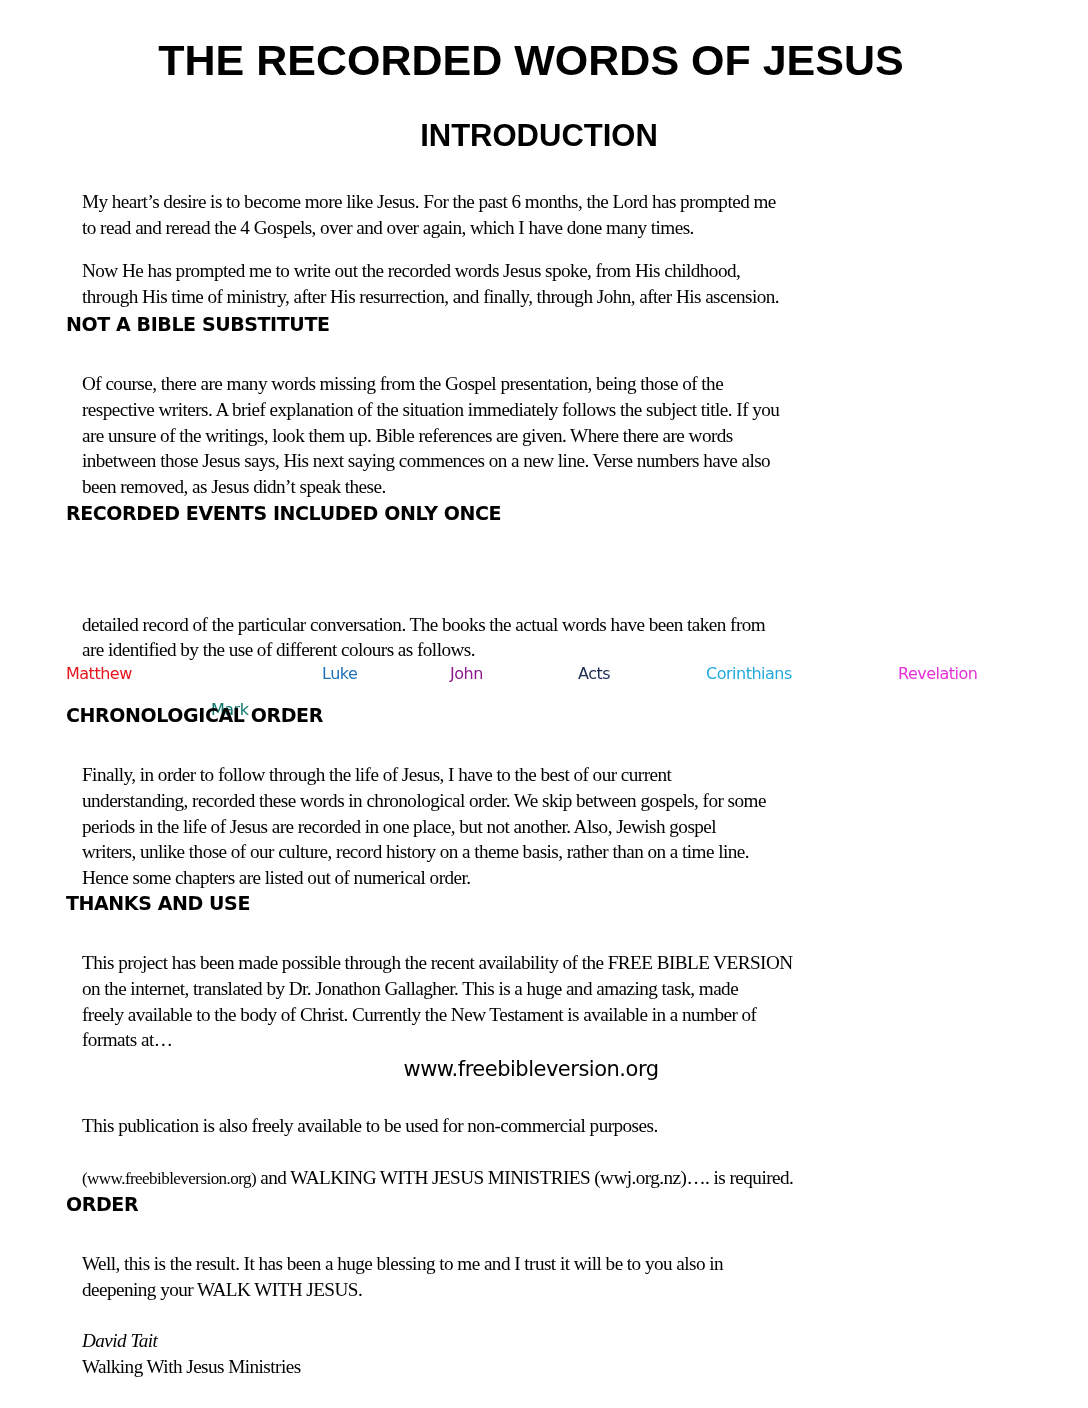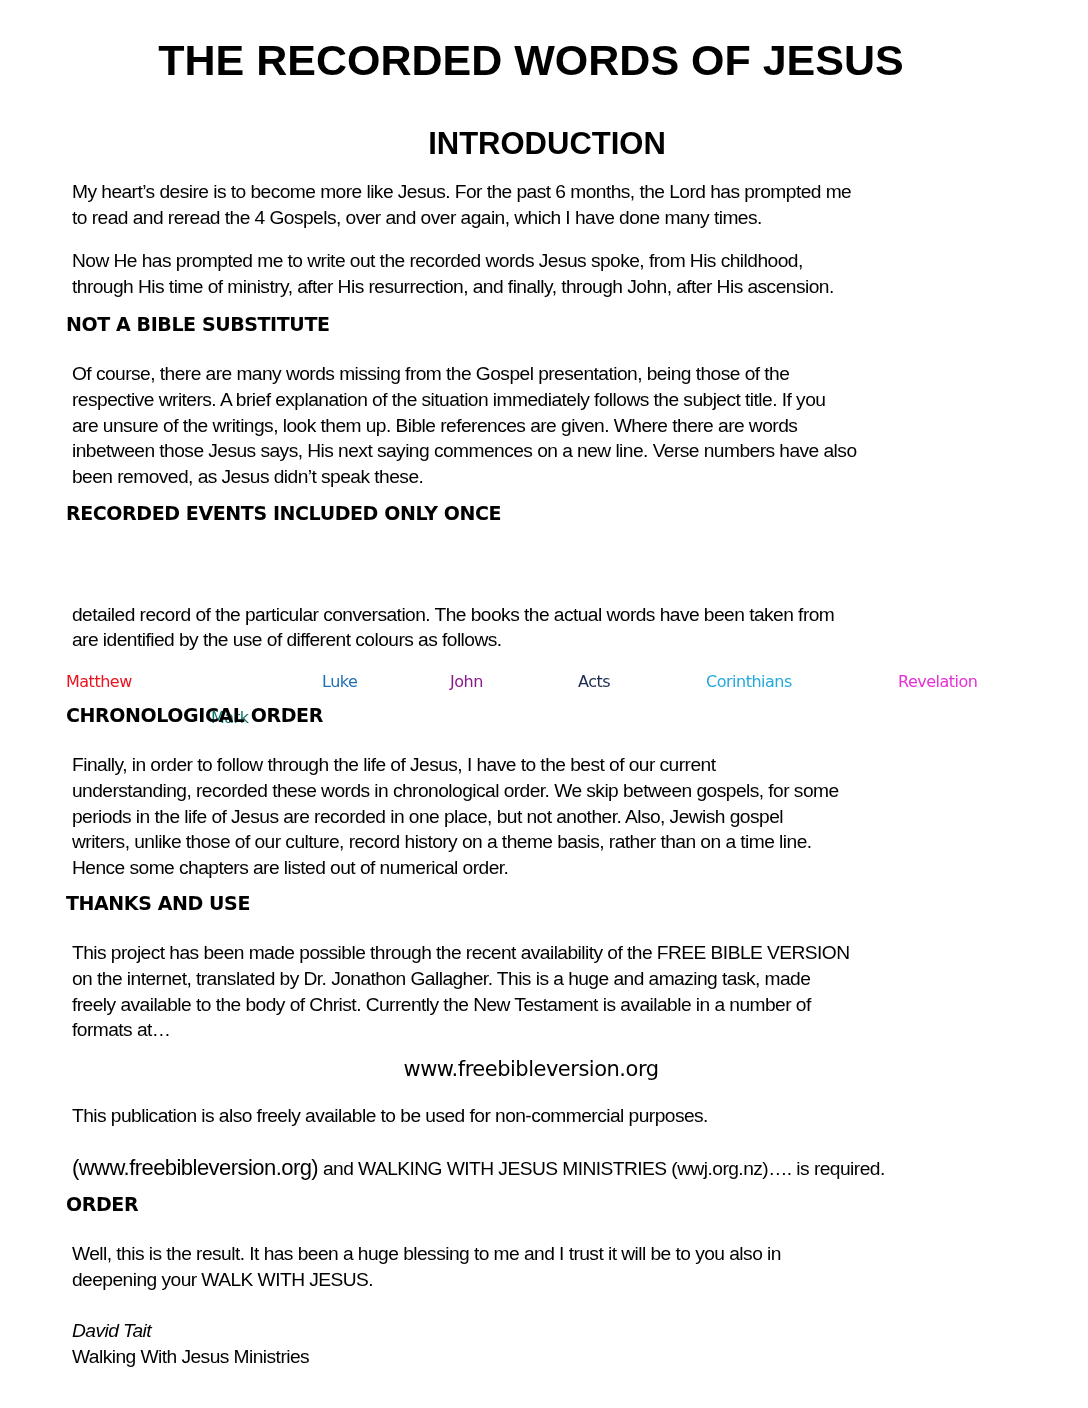--- a/index.html
+++ b/index.html
@@ -1,32 +1,32 @@
 <!DOCTYPE html>
 <html><head>
 <meta charset="utf-8">
 <style>
   html, body { margin: 0; padding: 0; background: #ffffff; }
   body { width: 1088px; height: 1408px; position: relative; overflow: hidden;
          font-family: "DejaVu Sans", sans-serif; color: #000; }
   .page { position: absolute; left: 66px; top: 0; width: 930px; }
   h1 { position: absolute; left: -66px; width: 1062px; top: 36px; margin: 0; text-align: center;
        font-family: "Liberation Sans", sans-serif; font-weight: bold; font-size: 43px; letter-spacing: 0px; }
-  h2 { position: absolute; left: -66px; width: 1062px; top: 110px; margin: 16px; text-align: center;
+  h2 { position: absolute; left: -66px; width: 1062px; top: 110px; margin: 8px; text-align: center;
        font-family: "Liberation Sans", sans-serif; font-weight: bold; font-size: 31px; }
-  .p { position: absolute; left: 0; width: 940px; margin: 6px; font-size: 19.2px; line-height: 25.8px;
-       font-family: Liberation Sans, sans-serif; letter-spacing: -0.55px; word-spacing: 0px; }
+  .p { position: absolute; left: 0; width: 940px; margin: 16px; font-size: 19.2px; line-height: 25.8px;
+       font-family: Liberation Serif, serif; letter-spacing: -0.55px; word-spacing: 0px; }
   .hd { position: absolute; left: 0; margin: 0; font-weight: bold; font-size: 19px;
         font-family: "DejaVu Sans", sans-serif; letter-spacing: -0.4px; }
   .colors { position: absolute; left: 0; top: 664px; width: 930px; height: 24px; font-size: 16px;
             font-family: "DejaVu Sans", sans-serif; letter-spacing: -0.5px; }
-  .colors span { position: absolute; top: 8px; }
+  .colors span { position: absolute; top: 0; }
   .center { position: absolute; left: -66px; width: 1062px; text-align: center; font-size: 21px;
             font-family: "DejaVu Sans", sans-serif; letter-spacing: -0.5px; }
-  .small { font-size: 22px; }
+  .small { font-size: 17px; }
   .sig { font-style: italic; }
 </style>
 </head>
 <body>
 
 <div class="page">
   <h1>THE RECORDED WORDS OF JESUS</h1>
   <h2>INTRODUCTION</h2>
 
   <p class="p" style="top:173px">

